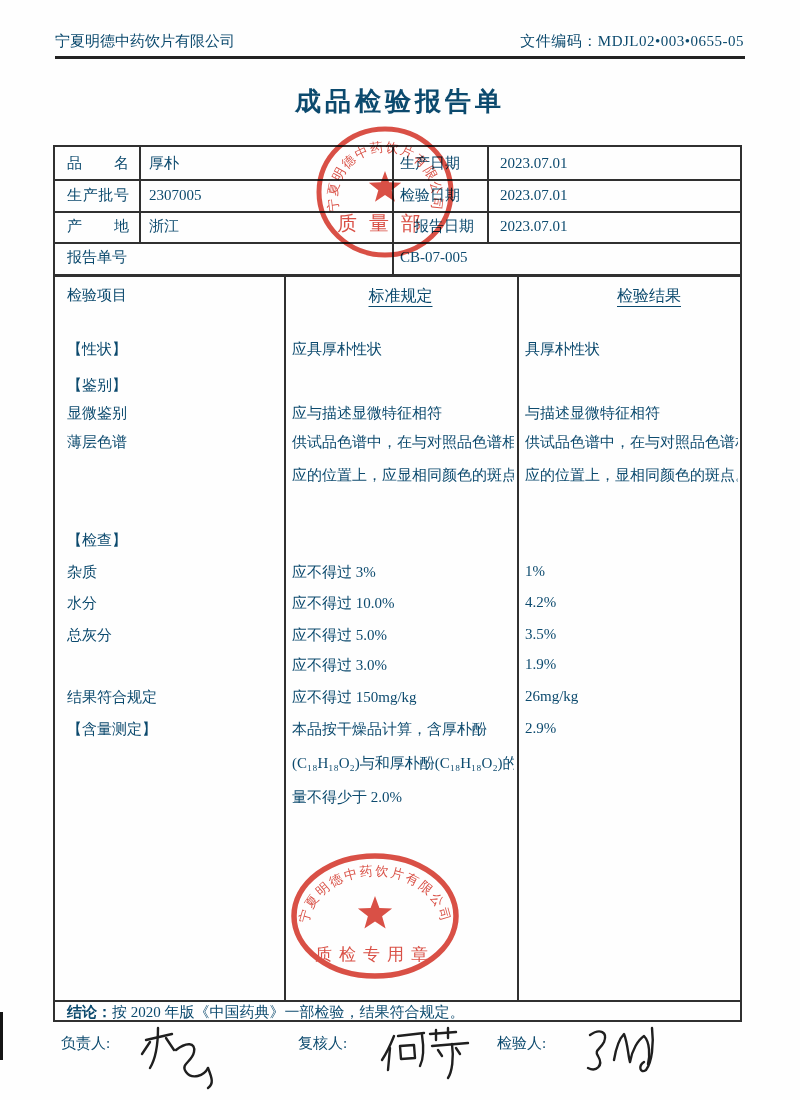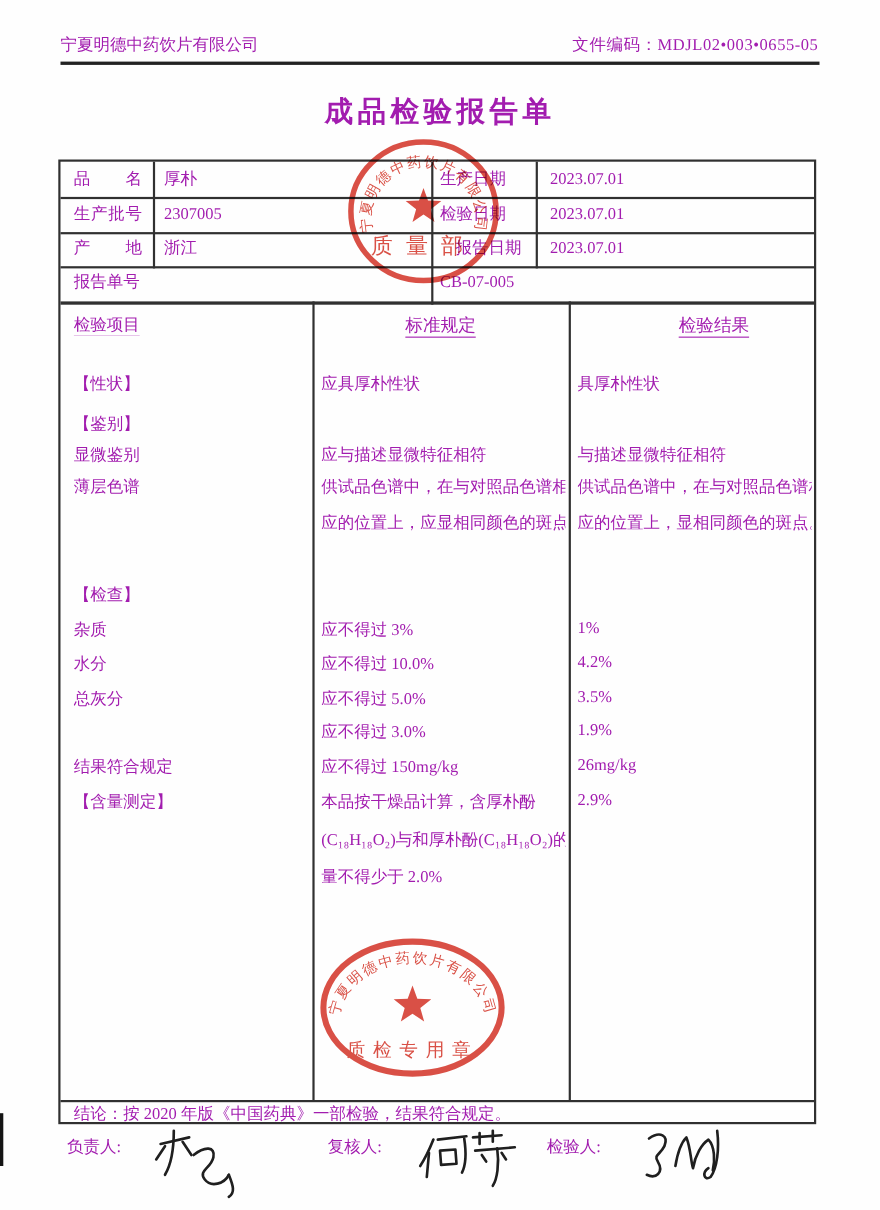--- a/index.html
+++ b/index.html
@@ -1,17 +1,17 @@
 <!DOCTYPE html>
 <html><head>
 <meta charset="utf-8">
 <style>
   html,body{margin:0;padding:0;background:#e8e8e8;}
   .page{position:relative;width:800px;height:1100px;background:#fefefe;margin:0 auto;
-        font-family:"Liberation Serif","DejaVu Serif",serif;color:#a21caf;overflow:hidden;}
+        font-family:"Liberation Serif","DejaVu Serif",serif;color:#0c4a6e;overflow:hidden;}
   .abs{position:absolute;}
   .txt{position:absolute;font-size:15px;line-height:19px;white-space:nowrap;}
   
   .hdr-company{left:55px;top:32px;font-size:15px;}
   .hdr-code{right:56px;top:32px;font-size:15px;letter-spacing:.5px;}
   .hdr-rule{left:55px;top:56px;width:690px;height:3px;background:#222;}
   .doc-title{left:0;top:84px;width:100%;text-align:center;font-size:26px;font-weight:bold;
              letter-spacing:4px;}
   
   .grid{left:53px;top:145px;width:689px;height:877px;border:2px solid #303030;box-sizing:border-box;}
@@ -19,21 +19,21 @@
   .vline{position:absolute;width:2px;background:#303030;}
   .jlabel{display:inline-block;width:62px;text-align:justify;text-align-last:justify;}
   .colhead{font-weight:normal;text-decoration:underline;text-underline-offset:5px;}
   .item-line{position:absolute;left:0;right:0;height:20px;}
   .item-line .c1{position:absolute;left:12px;width:205px;top:0;white-space:nowrap;overflow:hidden;font-size:15px;}
   .item-line .c2{position:absolute;left:237px;width:222px;top:0;white-space:nowrap;overflow:hidden;font-size:15px;}
   .item-line .c3{position:absolute;left:470px;width:213px;top:0;white-space:nowrap;overflow:hidden;font-size:15px;}
   .hcenter2{position:absolute;left:229px;width:233px;text-align:center;top:0;}
   .hcenter3{position:absolute;left:462px;width:264px;text-align:center;top:0;}
   .concl{position:absolute;left:12px;top:856px;font-size:15px;white-space:nowrap;}
-  .concl b{font-weight:normal;}
+  .concl b{font-weight:bold;}
   
   .stamp{position:absolute;mix-blend-mode:multiply;opacity:.88;}
   .stamp text{fill:#d5382c;font-family:"Liberation Serif","DejaVu Serif",serif;}
   .stamp .ring{fill:none;stroke:#d5382c;}
   .stamp .star{fill:#d5382c;}
   
   .sig-svg{position:absolute;left:120px;top:1015px;}
   .sig-svg path{fill:none;stroke:#1f1f1f;stroke-width:2.4;stroke-linecap:round;stroke-linejoin:round;}
   .edge-mark{left:0;top:1012px;width:3px;height:48px;background:#141414;}
 </style>

